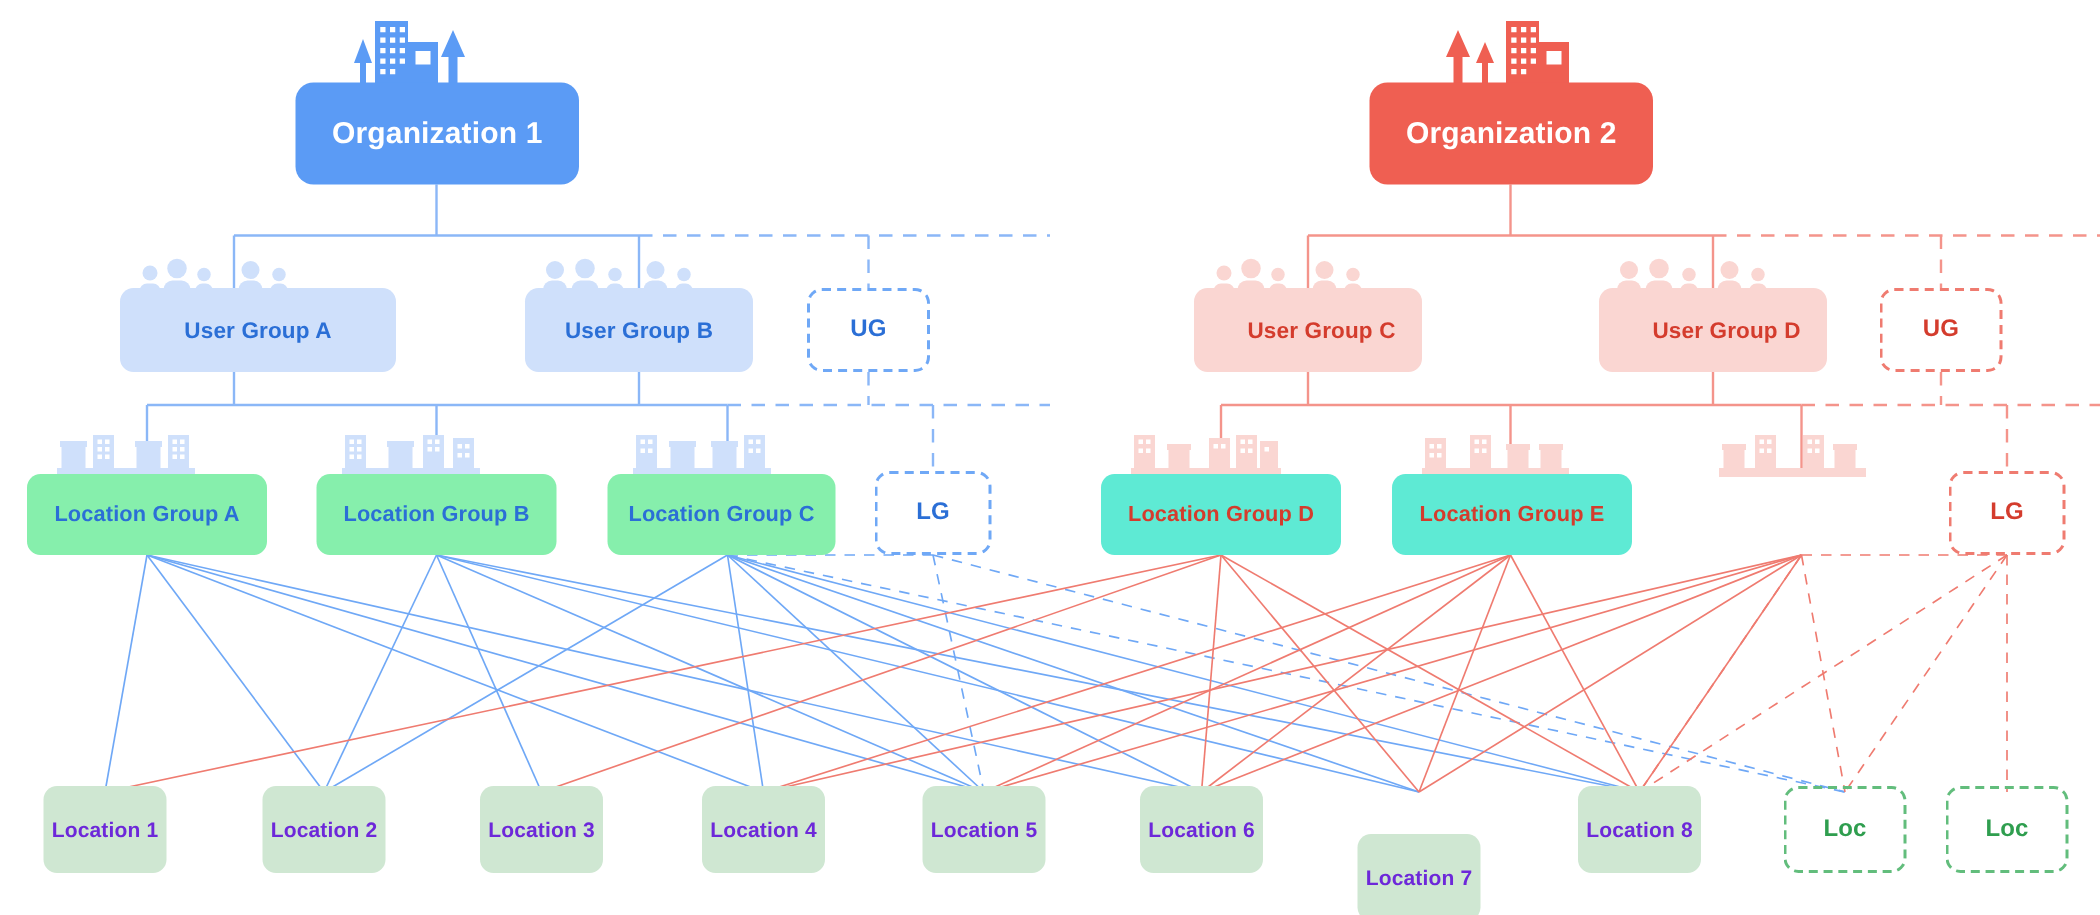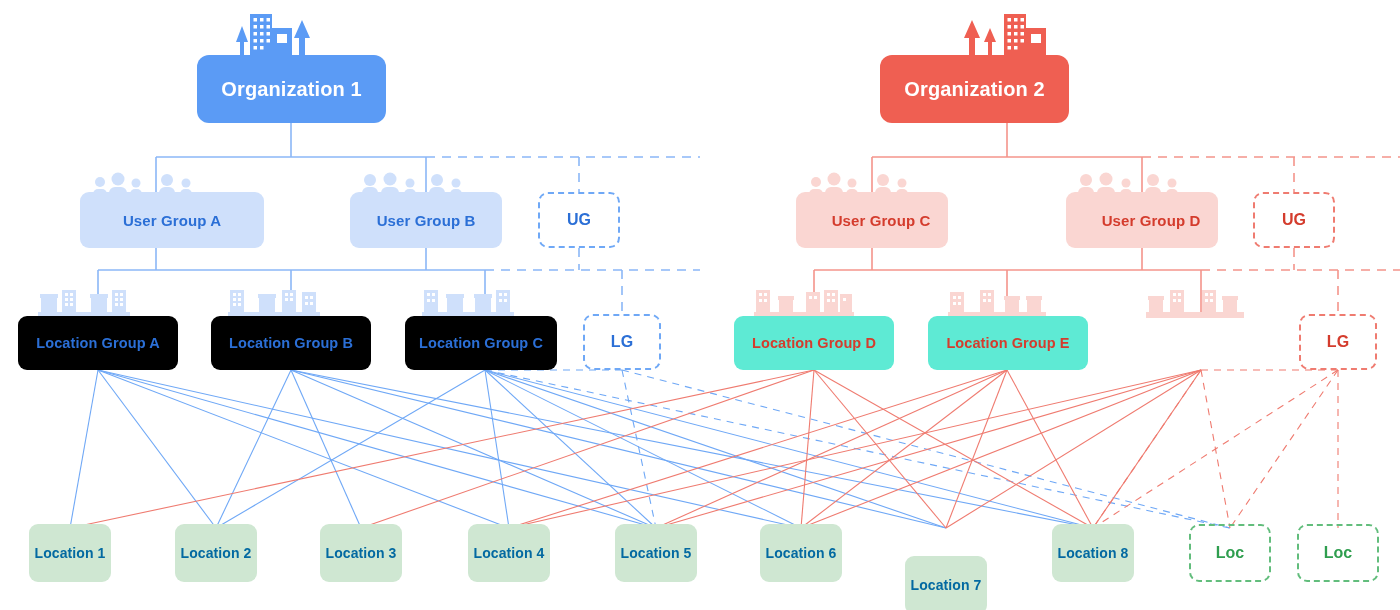--- a/index.html
+++ b/index.html
@@ -7,23 +7,23 @@
   #stage{position:relative;width:1400px;height:610px;background:#fff;}
   svg.layer{position:absolute;left:0;top:0;width:1400px;height:610px;}
   .node{position:absolute;box-sizing:border-box;display:flex;align-items:center;justify-content:center;text-align:center;font-weight:700;letter-spacing:.1px;}
   .org{border-radius:12px;color:#fff;font-size:20px;font-weight:600;}
   .org.blue{background:#5b9bf5;}
   .org.red{background:#ef5f52;}
   .grp{border-radius:9px;font-size:15px;}
   .grp.blue{background:#cfe0fb;color:#2b6fd6;}
   .grp.red{background:#fad6d2;color:#d43c2d;padding-left:18px;}
   .lgrp{border-radius:9px;font-size:14.5px;}
-  .lgrp.blue{background:#000000;color:#2b6fd6;}
+  .lgrp.blue{background:#86efac;color:#2b6fd6;}
   .lgrp.red{background:#5eead4;color:#d43c2d;}
-  .loc{border-radius:9px;background:#cfe7d2;color:#0369a1;font-size:14px;}
+  .loc{border-radius:9px;background:#cfe7d2;color:#6d28d9;font-size:14px;}
   .ghost{border-radius:10px;background:transparent;font-size:16px;}
   .ghost.blue{border:2px dashed #6fa8f6;color:#2b6fd6;}
   .ghost.red{border:2px dashed #ef7b70;color:#d43c2d;}
   .ghost.green{border:2px dashed #62bd7c;color:#2f9e4f;}
 </style>
 </head>
 <body>
 
 <div id="stage">
 
@@ -378,21 +378,21 @@
           <rect x="32" y="11" width="3" height="3"></rect>
         <rect x="59" y="5" width="3" height="3"></rect>
           <rect x="64" y="5" width="3" height="3"></rect>
         <rect x="59" y="11" width="3" height="3"></rect>
           <rect x="64" y="11" width="3" height="3"></rect>
       </g>
     </g>
   </svg>
 
   <div class="node org blue" style="left:197px;top:55px;width:189px;height:68px;">Organization 1</div>
-  <div class="node org red" style="left:880px;top:55px;width:189px;height:68px;">Organization 2</div>
+  <div class="node org red" style="left:913px;top:55px;width:189px;height:68px;">Organization 2</div>
 
   <div class="node grp blue" style="left:80px;top:192px;width:184px;height:56px;">User Group A</div>
   <div class="node grp blue" style="left:350px;top:192px;width:152px;height:56px;">User Group B</div>
   <div class="node ghost blue" style="left:538px;top:192px;width:82px;height:56px;">UG</div>
 
   <div class="node grp red" style="left:796px;top:192px;width:152px;height:56px;">User Group C</div>
   <div class="node grp red" style="left:1066px;top:192px;width:152px;height:56px;">User Group D</div>
   <div class="node ghost red" style="left:1253px;top:192px;width:82px;height:56px;">UG</div>
 
   <div class="node lgrp blue" style="left:18px;top:316px;width:160px;height:54px;">Location Group A</div>

